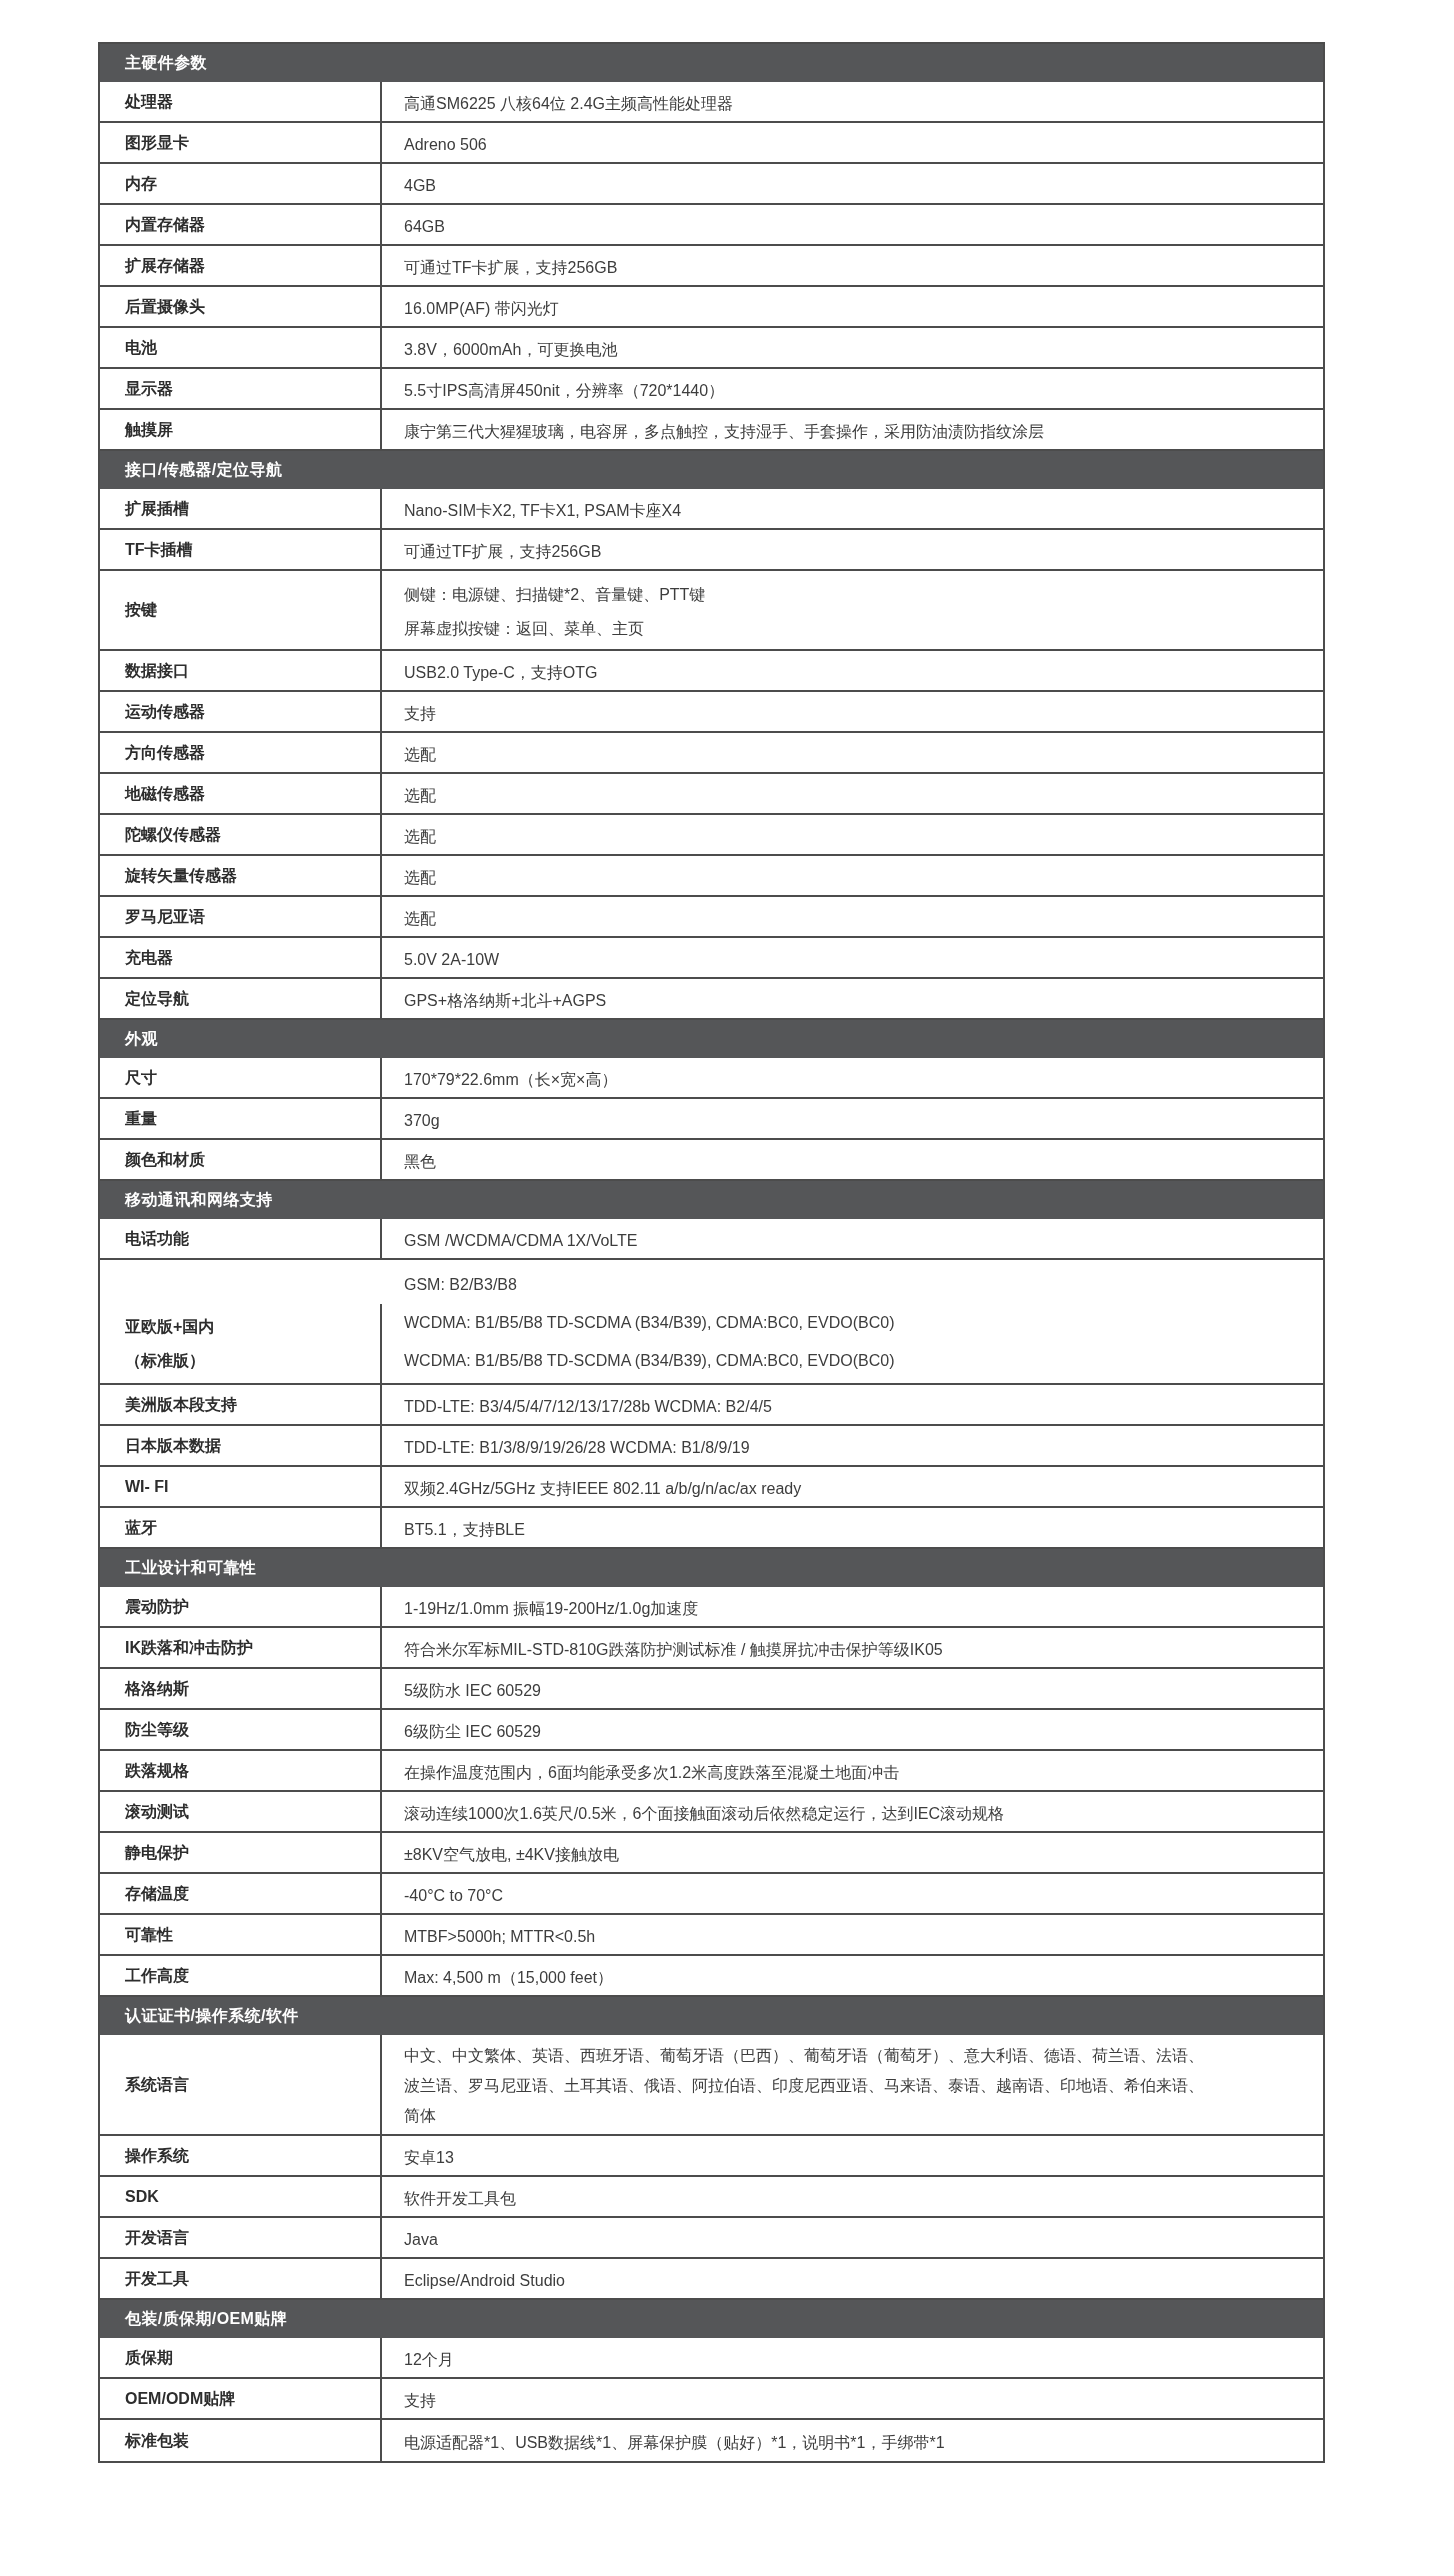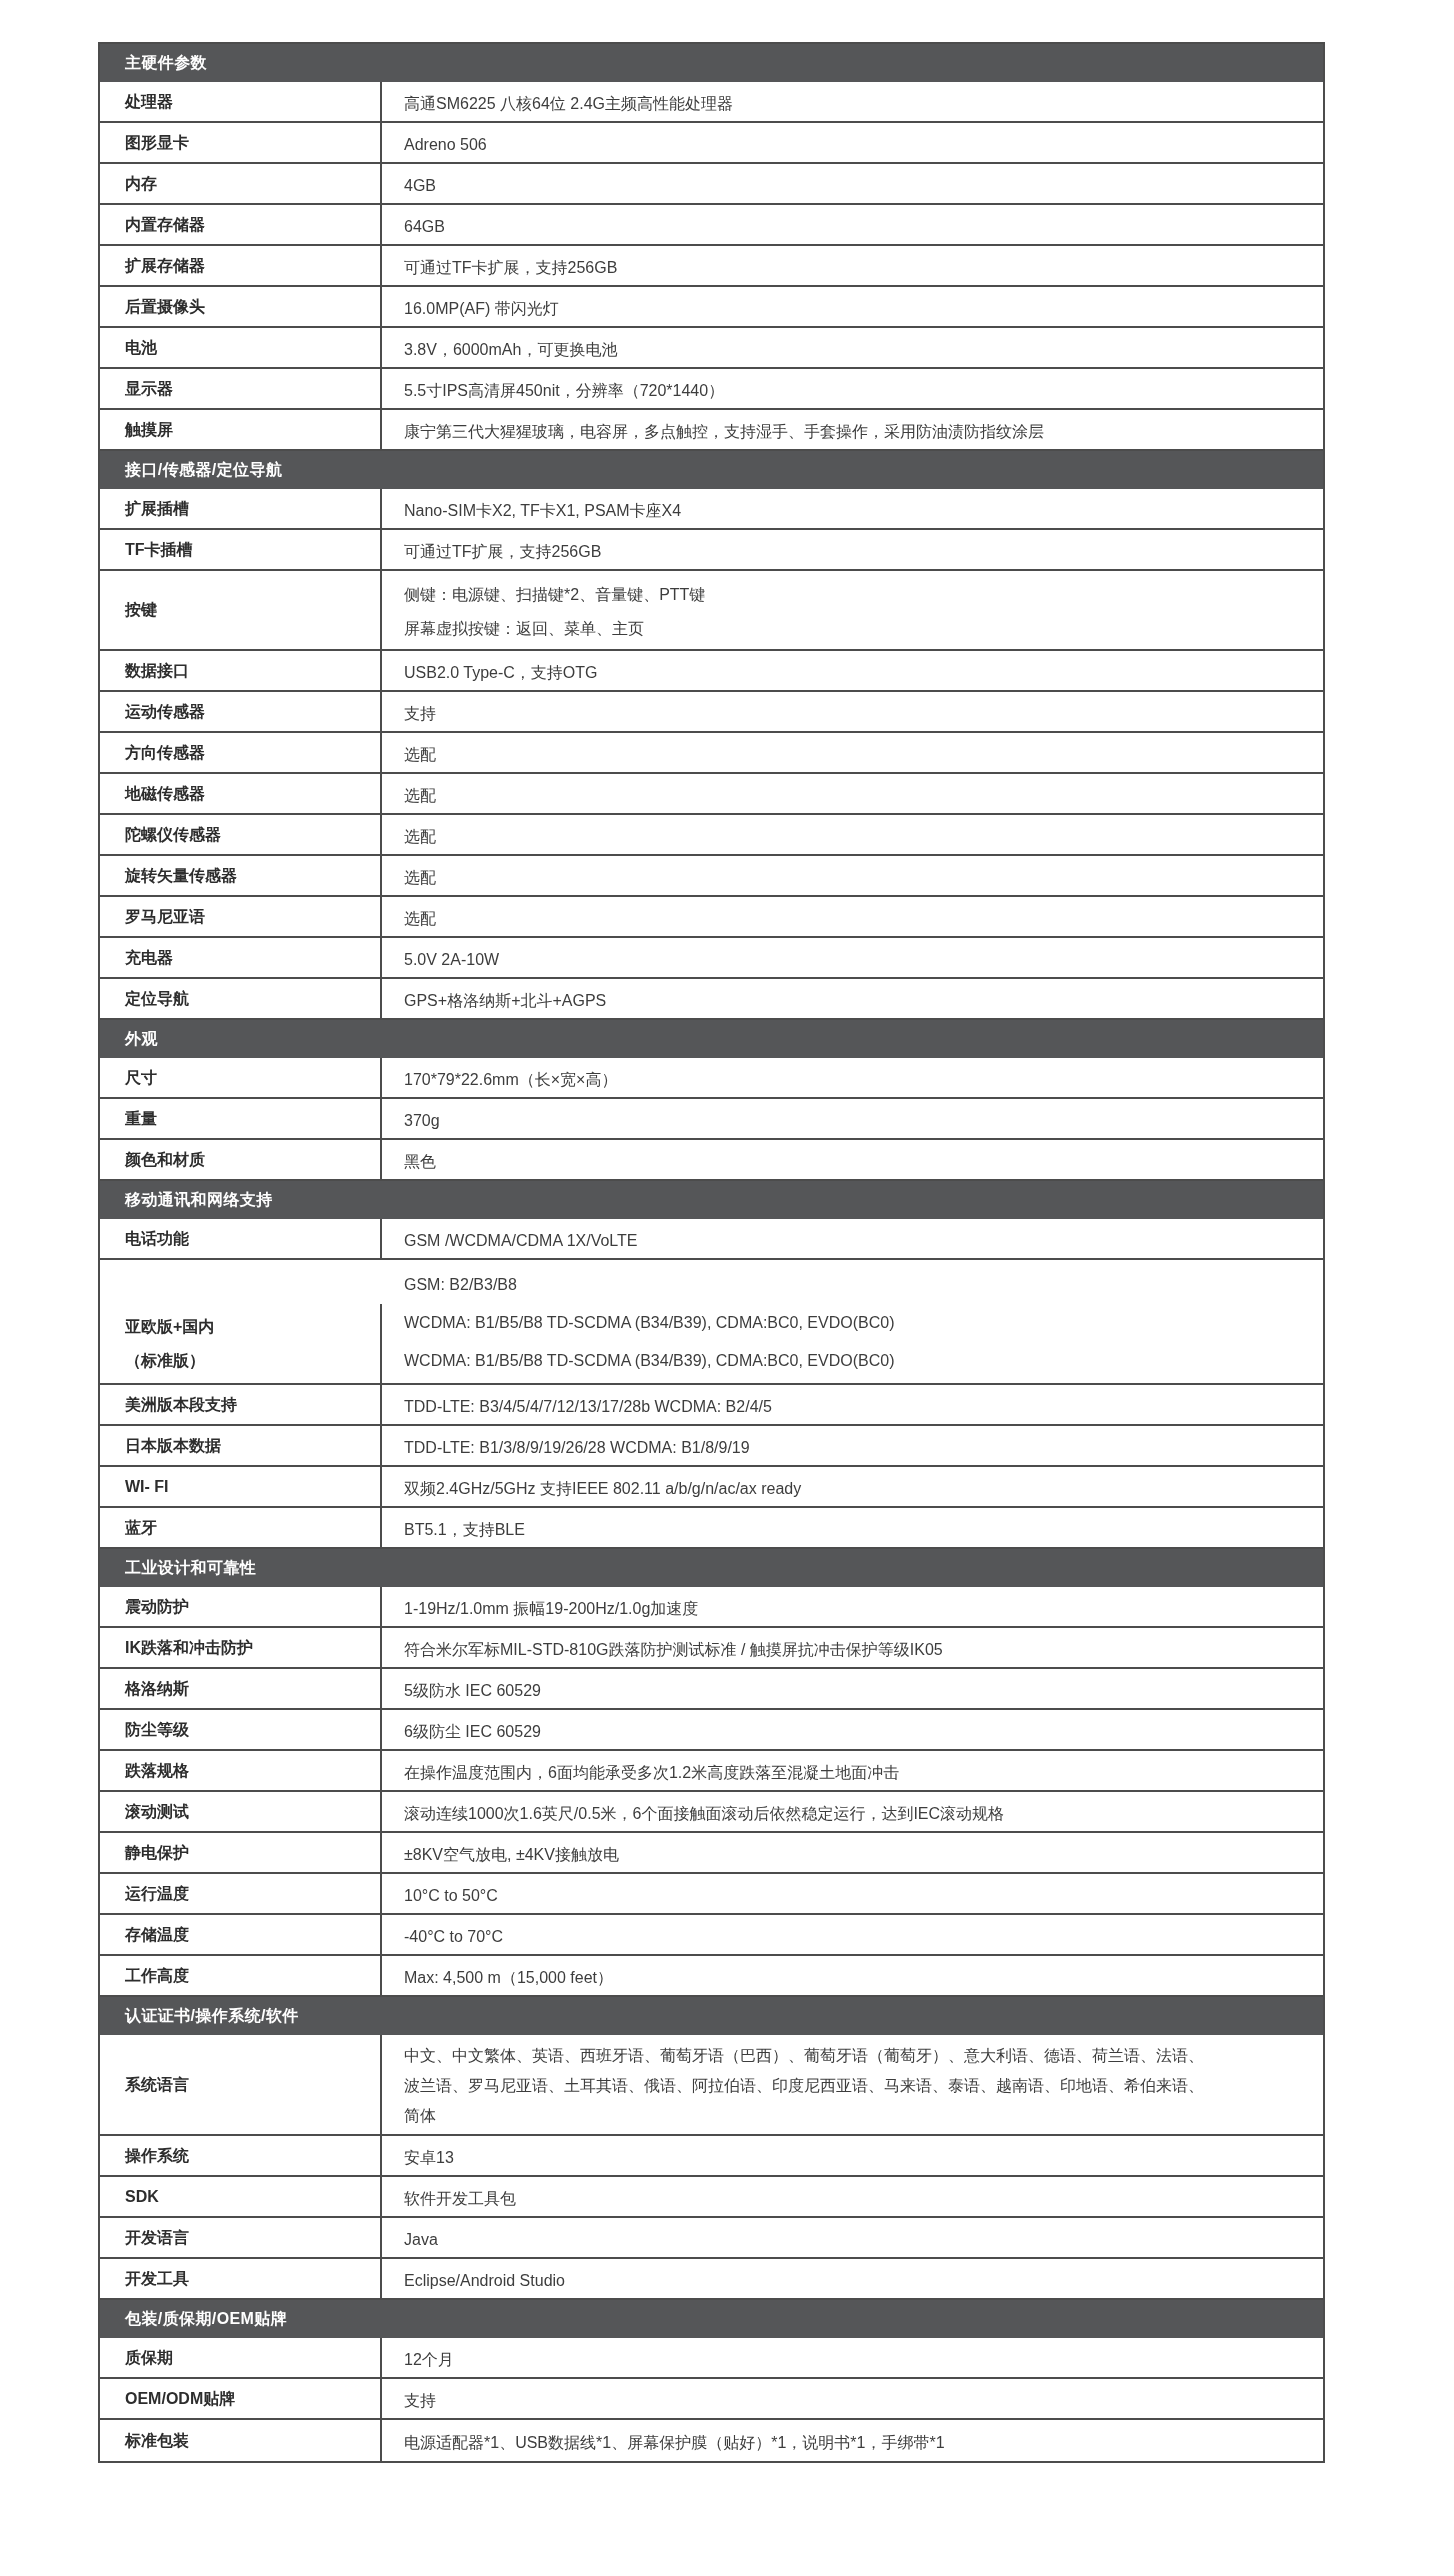--- a/index.html
+++ b/index.html
@@ -235,26 +235,26 @@
       </div>
       <div class="spec-row">
         <div class="label-cell">滚动测试</div>
         <div class="value-cell">滚动连续1000次1.6英尺/0.5米，6个面接触面滚动后依然稳定运行，达到IEC滚动规格</div>
       </div>
       <div class="spec-row">
         <div class="label-cell">静电保护</div>
         <div class="value-cell">±8KV空气放电, ±4KV接触放电</div>
       </div>
       <div class="spec-row">
-        <div class="label-cell">运行温度</div>
-        <div class="value-cell">10°C to 50°C</div>
-      </div>
-      <div class="spec-row">
         <div class="label-cell">存储温度</div>
         <div class="value-cell">-40°C to 70°C</div>
+      </div>
+      <div class="spec-row">
+        <div class="label-cell">可靠性</div>
+        <div class="value-cell">MTBF&gt;5000h; MTTR&lt;0.5h</div>
       </div>
       <div class="spec-row">
         <div class="label-cell">工作高度</div>
         <div class="value-cell">Max: 4,500 m（15,000 feet）</div>
       </div>
       <div class="section-header">认证证书/操作系统/软件</div>
       <div class="spec-row row-3l-langs">
         <div class="label-cell">系统语言</div>
         <div class="value-cell">
           <div>中文、中文繁体、英语、西班牙语、葡萄牙语（巴西）、葡萄牙语（葡萄牙）、意大利语、德语、荷兰语、法语、</div>

